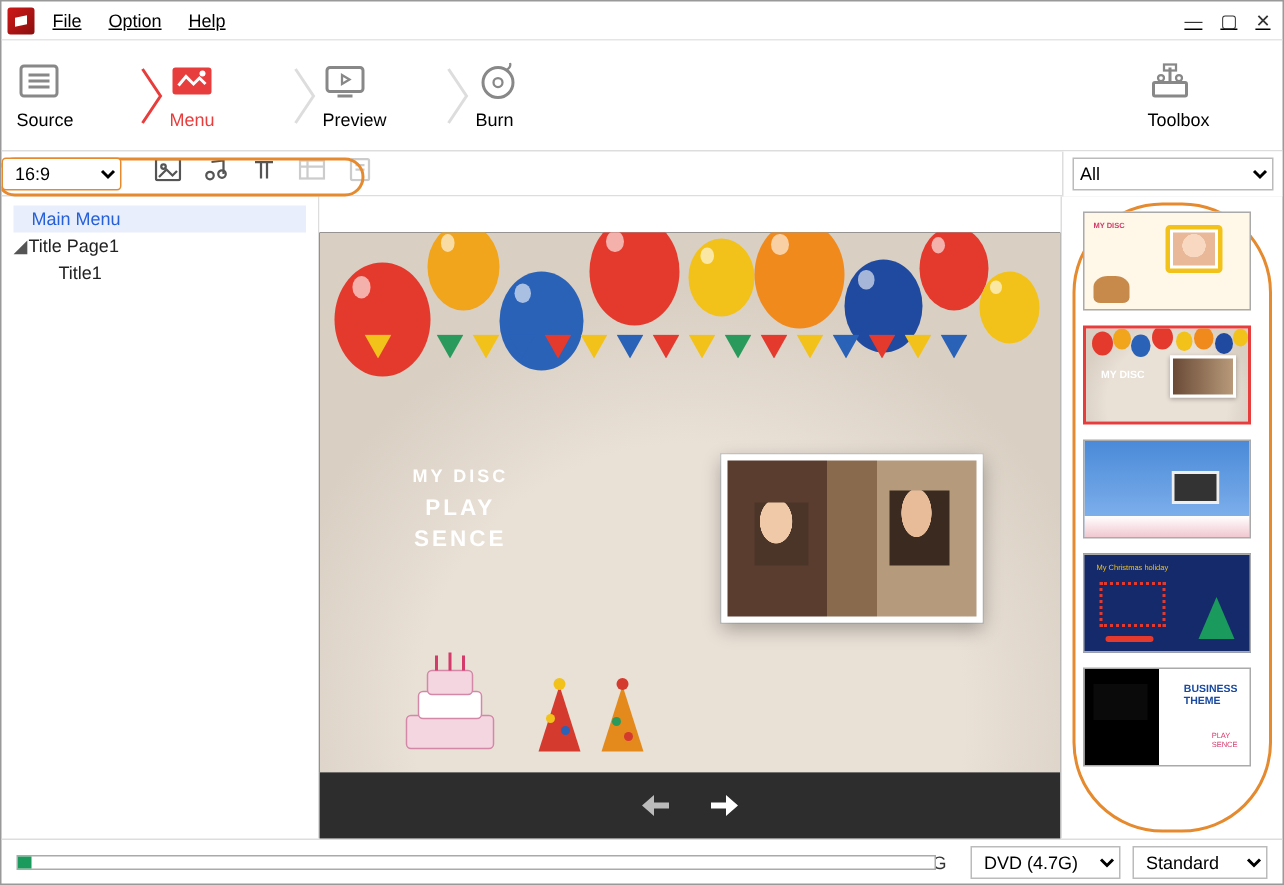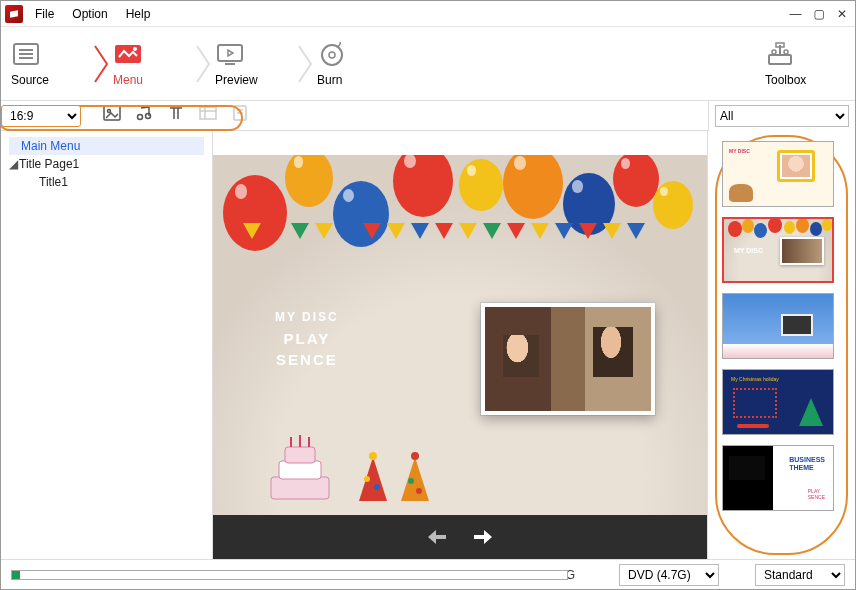--- a/index.html
+++ b/index.html
@@ -1,17 +1,17 @@
 <!DOCTYPE html>
 <html><head>
 <meta charset="utf-8">
 <style>
 * { margin: 0; padding: 0; box-sizing: border-box; font-family: Arial, sans-serif; font-size: 12px; }
 body { width: 856px; height: 590px; background: #fff; border: 1px solid #999; overflow: hidden; }
-.titlebar { height: 26px; display: flex; align-items: center; padding: 0 4px; border-bottom: 1px solid #e5e5e5; }
+.titlebar { height: 26px; display: flex; align-items: center; padding: 0 4px; border-bottom: 1px solid #e5e5e5; text-decoration: underline; }
 .app-icon { width: 18px; height: 18px; background: linear-gradient(135deg, #d01818, #8a0f0f); border-radius: 2px; margin-right: 8px; position: relative; }
 .app-icon::after { content: ""; position: absolute; width: 8px; height: 6px; background: #fff; top: 6px; left: 5px; transform: skewY(-12deg); }
 .menubar { display: flex; gap: 18px; margin-left: 4px; flex: 1; }
 .menubar span { cursor: pointer; }
 .win-controls { display: flex; gap: 12px; margin-right: 4px; color: #333; }
 .tabbar { height: 74px; display: flex; align-items: center; padding: 0 10px; border-bottom: 1px solid #ddd; }
 .tab { width: 80px; display: flex; flex-direction: column; align-items: flex-start; gap: 6px; cursor: pointer; position: relative; }
 .tab svg { width: 30px; height: 26px; }
 .tab.active { color: #e83d3d; }
 .chevron { width: 22px; height: 50px; display: flex; align-items: center; justify-content: center; }
@@ -51,21 +51,21 @@
 .nav-arrows svg { width: 22px; height: 18px; fill: #bbb; cursor: pointer; }
 .thumb-panel { width: 148px; border-left: 1px solid #ddd; position: relative; }
 .cat-select { width: 100%; height: 22px; border: 1px solid #bbb; background: #fff; }
 .thumb-list { padding: 10px 14px; display: flex; flex-direction: column; gap: 10px; position: relative; height: 100%; }
 .thumb { width: 112px; height: 66px; border: 1px solid #aaa; background: #f0f0f0; position: relative; cursor: pointer; overflow: hidden; }
 .thumb.selected { border: 2px solid #e83d3d; }
 .thumb-ring { position: absolute; border: 2px solid #e58a2e; border-radius: 60px; pointer-events: none; top: 4px; bottom: 4px; left: 7px; right: 7px; }
 .statusbar { height: 30px; border-top: 1px solid #ddd; display: flex; align-items: center; padding: 0 10px; gap: 8px; }
 .progress-track { flex: 1; height: 10px; border: 1px solid #aaa; position: relative; background: #fff; }
 .progress-fill { position: absolute; left: 0; top: 0; bottom: 0; width: 1.4%; background: #1a9a5c; }
-.stat-select { height: 22px; border: 1px solid #bbb; padding: 0 4px; background: #fff; margin-left: 28px; }
+.stat-select { height: 22px; border: 1px solid #bbb; padding: 0 4px; background: #fff; }
 .thumb-sky { background: linear-gradient(#4a8ad8, #8ab8f0); }
 .thumb-dark { background: #142a6a; }
 .thumb-biz { background: linear-gradient(90deg,#000 0 45%, #fff 45%); }
 .thumb-baby { background: #fff7e8; }
 .thumb-party { background: radial-gradient(circle at 50% 80%, #e9e0d6 0 55%, #d9cfc3 80%); }
 .mini-photo { position: absolute; right: 8px; top: 18px; width: 44px; height: 28px; background: #fff; border: 2px solid #fff; box-shadow: 0 1px 3px rgba(0,0,0,0.3); }
 .mini-photo-inner { width: 100%; height: 100%; background: linear-gradient(90deg,#6a4a36,#b89a7a); }
 .mini-balloon { position: absolute; border-radius: 50%; }
 .toolbar-wrap { position: relative; display: flex; align-items: flex-start; text-decoration: underline; }
 </style>

